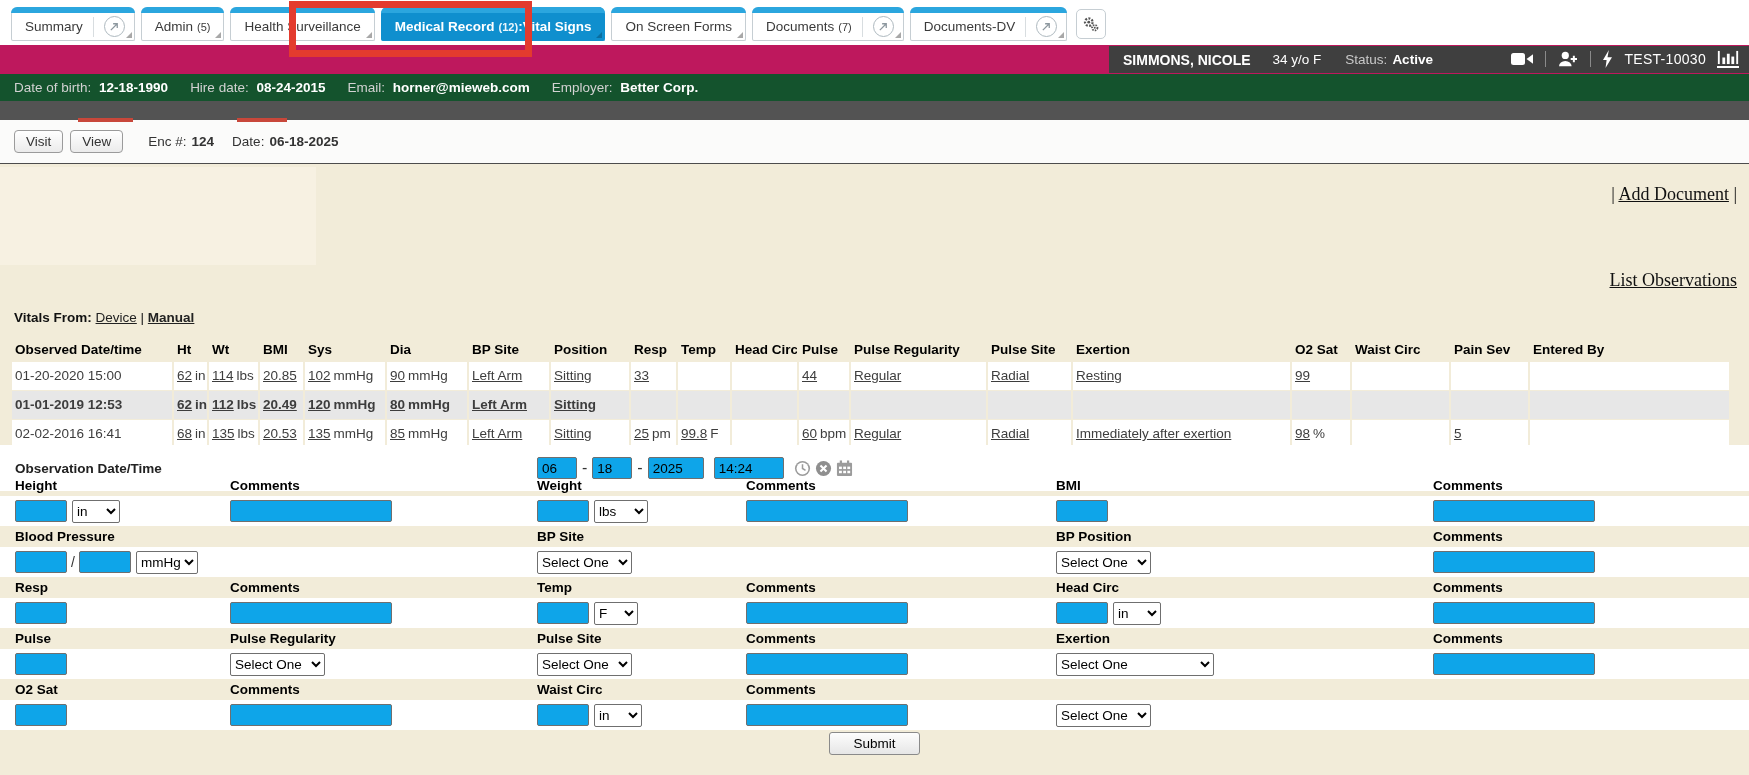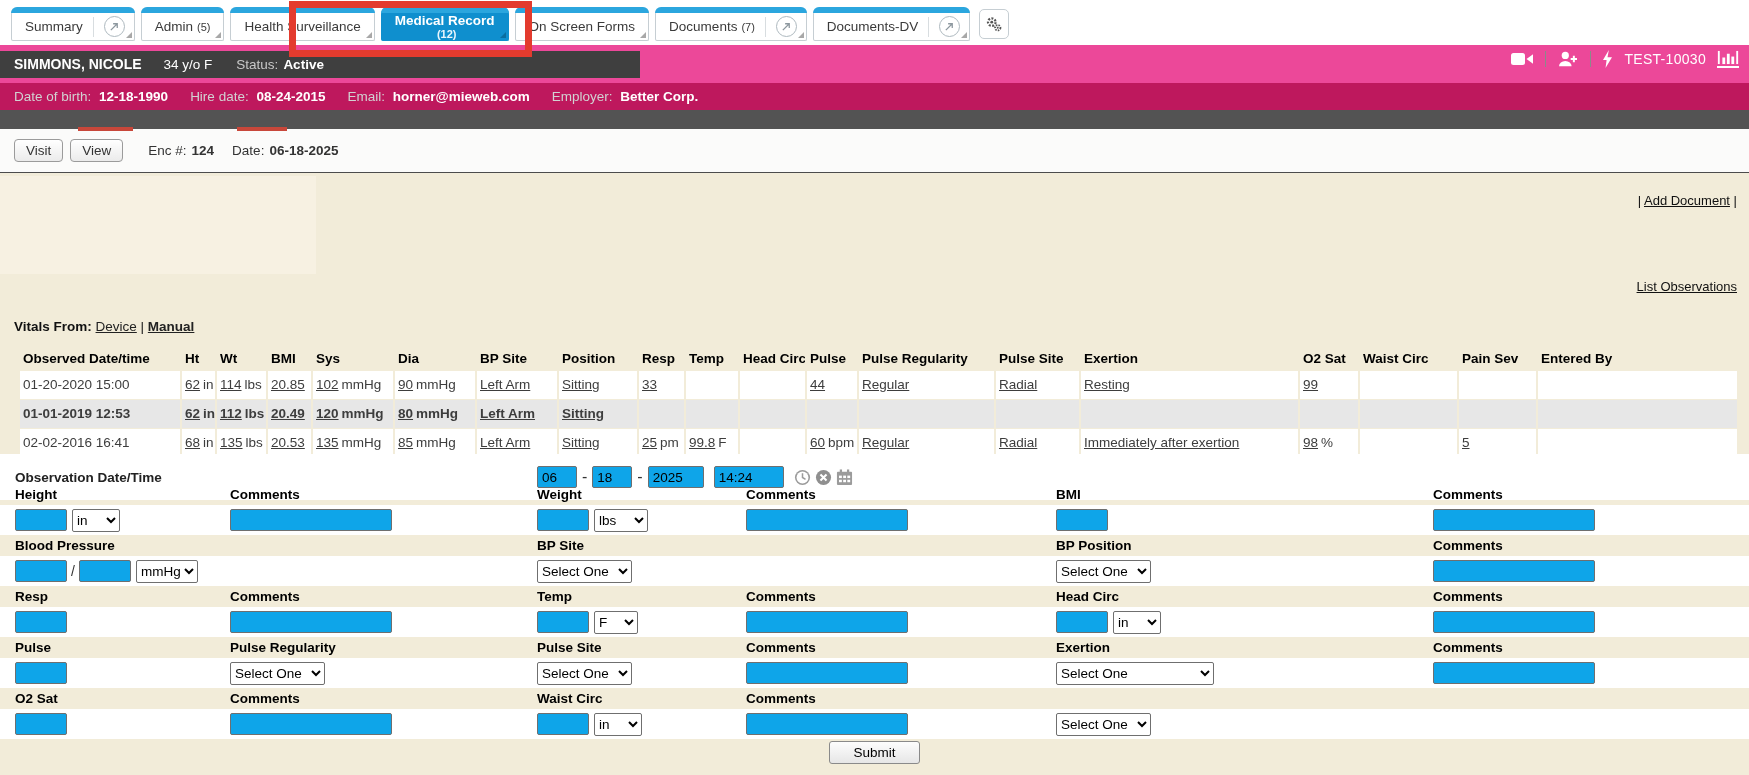--- a/index.html
+++ b/index.html
@@ -10,67 +10,67 @@
   }
   
   .tabbar { height:45px; background:#fff; display:flex; align-items:flex-end; padding-left:8px; position:relative; }
   .tab {
     position:relative; display:flex; align-items:center; height:34px; margin:0 3px 4px 3px;
     padding:6px 13px 0 13px; border:1px solid #c6ced3; border-top:none; border-radius:7px 7px 2px 2px;
     background:#fff; font-size:13.5px; color:#3a3a3a; cursor:pointer; white-space:nowrap;
   }
   .tab::before { content:""; position:absolute; top:0; left:-1px; right:-1px; height:6px; background:#2ba6de; border-radius:7px 7px 0 0; }
   .tab::after { content:""; position:absolute; right:2px; bottom:2px; width:0; height:0; border-left:6px solid transparent; border-bottom:6px solid #a8a8a8; }
-  .tab.active { background:#0f8fce; border-color:#0f8fce; color:#fff; font-weight:bold;flex-direction:column; }
+  .tab.active { background:#0f8fce; border-color:#0f8fce; color:#fff; font-weight:bold; }
   .tab.active::after { border-bottom-color:#0a6ea0; }
   .tab .cnt { font-size:11px; margin-left:4px; }
   .tab.active .cnt { color:#eaf6fd; }
   .popout { display:inline-flex; align-items:center; justify-content:center; width:21px; height:21px; margin-left:10px;
     border:1px solid #aeb9bf; border-radius:50%; margin-right:-4px; }
   .popout svg { display:block; }
   .sep-in-tab { width:1px; height:20px; background:#d8dde0; margin-left:10px; }
   .gearbtn { display:flex; align-items:center; justify-content:center; width:30px; height:30px; margin:0 0 6px 6px;
     border:1px solid #c6ced3; border-radius:5px; background:#fff; cursor:pointer; }
   .redbox { position:absolute; left:289px; top:1px; width:243px; height:56px; border:7px solid #e33b2e; z-index:20; pointer-events:none; }
   .reddash { position:absolute; height:4px; background:#c8473a; z-index:5; }
   
-  .pbar1 { height:38px; background:#ec4899; position:relative; display:flex; align-items:center; }
+  .pbar1 { height:29px; background:#be185d; position:relative; display:flex; align-items:center;justify-content:flex-end; }
   .pbar1-left { width:640px; height:27px; background:#3f3f3f; display:flex; align-items:center; }
   .pname { color:#fff; font-weight:bold; font-size:14px; margin-left:14px; }
   .page { color:#fff; font-size:13.5px; margin-left:22px; }
   .plabel { color:#c9c9c9; font-size:13.5px; margin-left:24px; }
   .pval { color:#fff; font-weight:bold; font-size:13.5px; margin-left:5px; }
   .ptools { position:absolute; right:10px; top:0; height:27px; display:flex; align-items:center; gap:11px; }
   .vdiv { width:1px; height:16px; background:#8a8a8a; }
   .pid { color:#fff; font-size:14px; letter-spacing:.3px; }
   .icbtn { display:flex; align-items:center; cursor:pointer; }
   .chartic { border-bottom:2px solid #fff; padding-bottom:1px; }
-  .pbar2 { height:27px; background:#be185d; display:flex; align-items:center; padding-left:14px; font-size:13.5px; }
+  .pbar2 { height:27px; background:#14532d; display:flex; align-items:center; padding-left:14px; font-size:13.5px; }
   .dpair { margin-right:22px; }
   .dlab { color:#d2d2d2; }
   .dval { color:#fff; font-weight:bold; margin-left:4px; }
   .pbar3 { height:19px; background:#535353; position:relative; }
   
   .encbar { height:44px; background:#fbfbfa; border-bottom:1px solid #4c4c4c; display:flex; align-items:center; padding-left:14px; font-size:13.5px; color:#333; }
   .btn { padding:3px 11px; border:1px solid #9b9b9b; border-radius:4px; background:linear-gradient(#ffffff,#ebebeb); font-size:13.5px; color:#333; cursor:pointer; margin-right:7px; font-family:inherit; }
   .enclab { margin-left:18px; }
   .encval { font-weight:bold; margin-left:5px; }
   
   .content { position:relative; height:613px; background:#f2ecd9; }
   .light-panel { position:absolute; left:0; top:3px; width:316px; height:98px; background:#f7f1e2; }
-  .rlink { position:absolute; right:12px; font-size:13px; color:#111; white-space:nowrap; }
+  .rlink { position:absolute; right:12px; font-size:18px; color:#111; white-space:nowrap;font-family:Liberation Serif, serif; }
   .rlink a { color:#111; text-decoration:underline; cursor:pointer; }
   .adddoc { top:20px; }
   .listobs { top:106px; }
   .vitalsfrom { position:absolute; left:14px; top:146px; font-size:13.5px; color:#111; }
   .vitalsfrom .vf-label { font-weight:bold; }
   .vitalsfrom a { color:#222; text-decoration:underline; cursor:pointer; }
   .vitalsfrom .manual { font-weight:bold; }
   
-  .vtable-wrap { position:absolute; left:18px; top:175px; width:1721px; }
+  .vtable-wrap { position:absolute; left:10px; top:175px; width:1721px; }
   table.vtable { border-collapse:separate; border-spacing:2px 1px; font-size:13.5px; width:100%; table-layout:fixed; }
   .vtable thead td { font-weight:bold; color:#000; padding:2px 3px 4px 3px; white-space:nowrap; overflow:hidden; }
   .vtable tbody td { background:#fff; padding:1px 3px 2px 3px; height:28px; white-space:nowrap; overflow:hidden; color:#3d3d3d; }
   .vtable tbody tr.hl td { background:#e7e7e7; font-weight:bold; }
   .vtable a { color:#3d3d3d; text-decoration:underline; cursor:pointer; }
   .u { margin-left:3px; }
   
   .fgrid { display:grid; grid-template-columns:215px 307px 209px 310px 377px 1fr; padding-left:15px; }
   .obsband { position:absolute; left:0; top:281px; width:1749px; height:46px; background:#fff; display:flex; align-items:center; padding-left:15px; }
   .obsband .obslab { font-weight:bold; font-size:13.5px; width:522px; }

